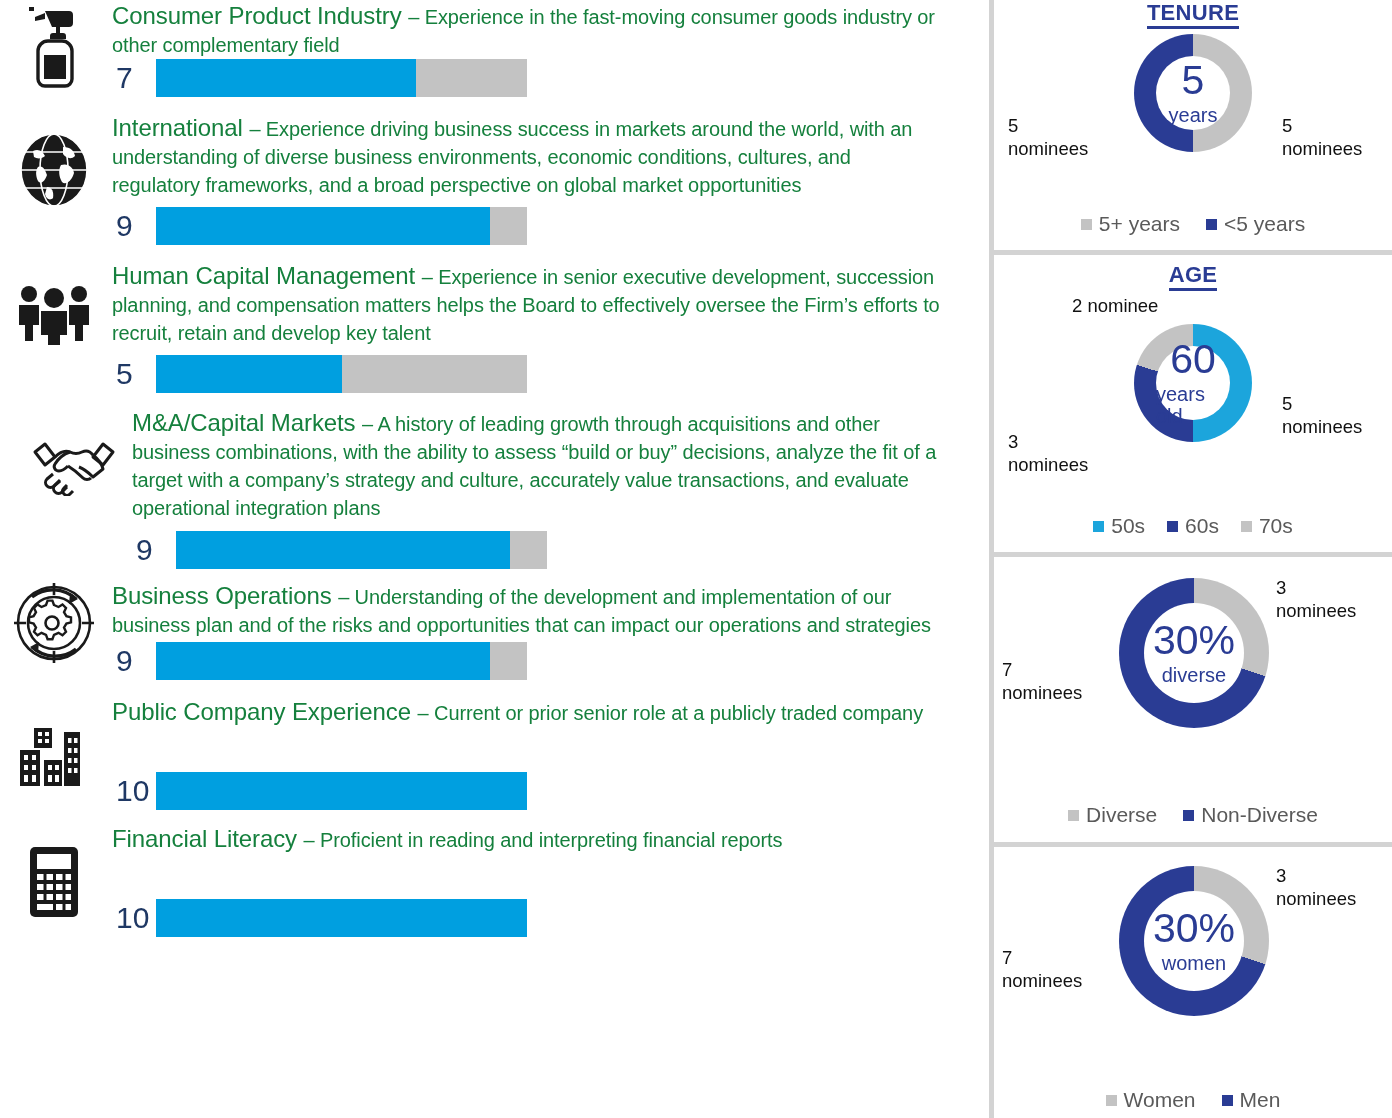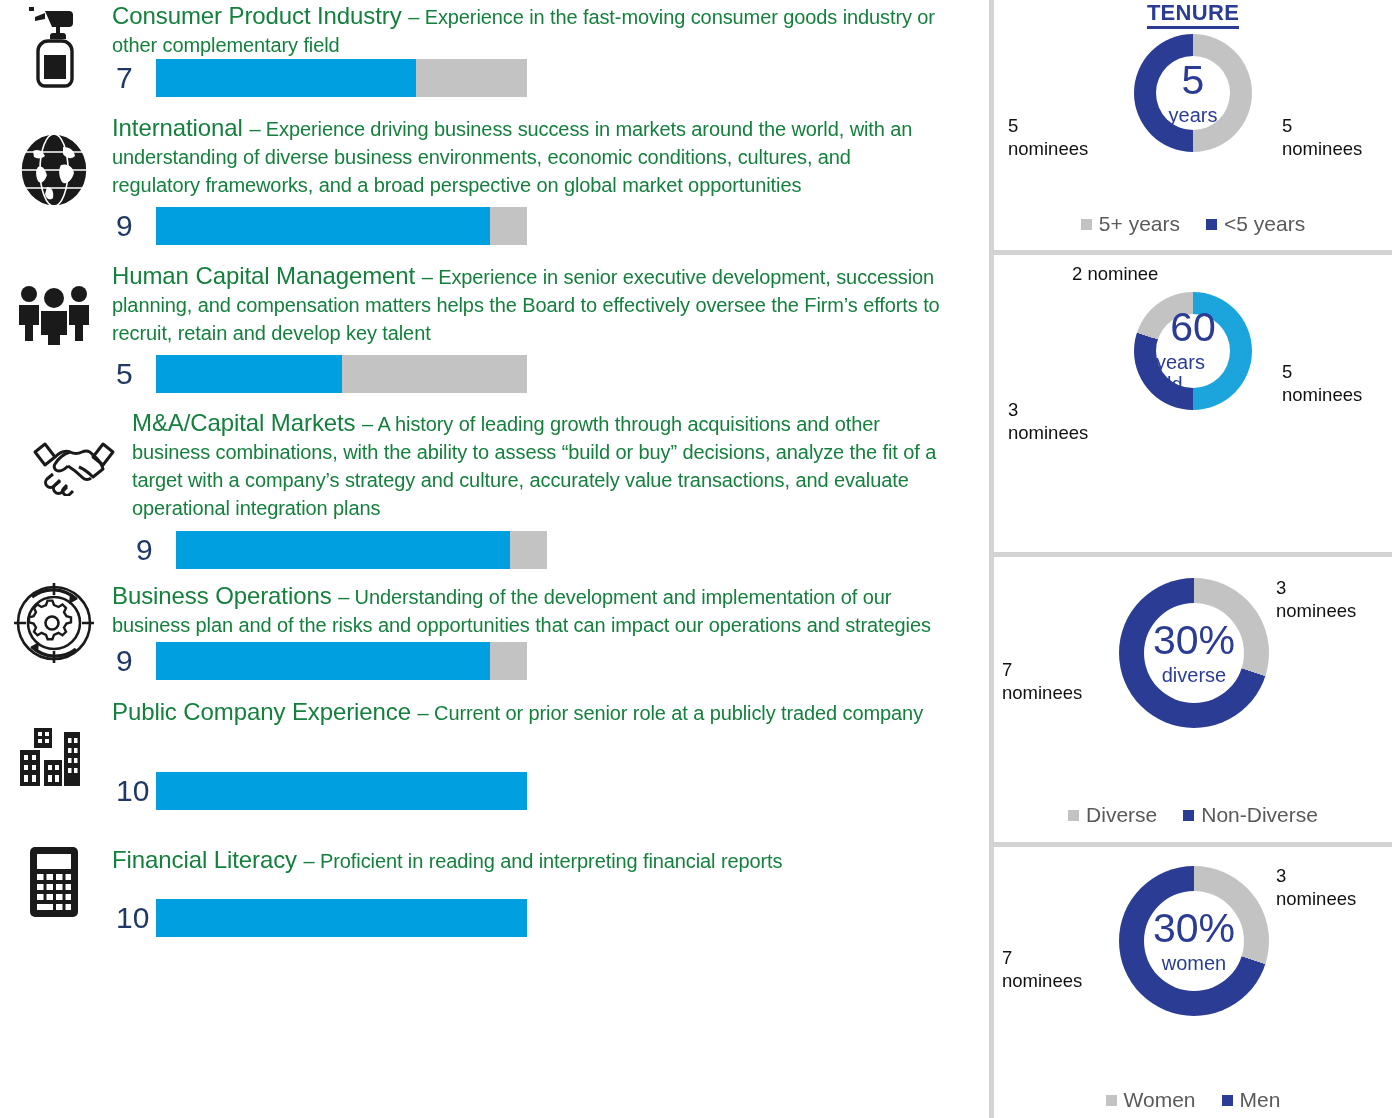--- a/index.html
+++ b/index.html
@@ -282,21 +282,21 @@
             <rect x="9" y="47" width="6.5" height="6"></rect>
               <rect x="18.5" y="47" width="6.5" height="6"></rect>
             <rect x="28" y="47" width="6.5" height="6"></rect>
               <rect x="37.5" y="47" width="5.5" height="6"></rect>
             <rect x="9" y="57" width="16" height="6"></rect>
             <rect x="28" y="57" width="6.5" height="6"></rect>
               <rect x="37.5" y="57" width="5.5" height="6"></rect>
           </g>
         </svg>
       </div>
-      <div class="skill-text" style="top:0;margin-top:21px;">
+      <div class="skill-text" style="top:0;">
         <span class="skill-title">Financial Literacy </span><span class="skill-desc">– </span><span class="skill-desc">Proficient in reading and interpreting financial reports</span>
       </div>
       <div class="bar-wrap" style="top:76px;">
         <div class="bar-value">10</div>
         <div class="bar-track">
           <div class="bar-fill" style="width: 100%;"></div>
         </div>
       </div>
     </div>
 
@@ -334,38 +334,55 @@
         </div>
         <div class="legend-item">
           <span class="legend-sq" style="background:#2A3C94;"></span>
           <span>&lt;5 years</span>
         </div>
       </div>
     </div>
     <div class="panel-sep" style="top:250px;"></div>
 
     <div class="panel" style="top:256px;height:299px;">
+      <div class="panel-title" style="margin-top:6px;">
+        <span>AGE</span>
+      </div>
       <div class="donut-area" style="height:215px;">
         <div class="callout" style="left:78px;top:6px;width:160px;">
           <div>2 nominee</div>
         </div>
         <div class="donut" style="left:140px;top:36px;width:118px;height:118px;border-radius:50%;
                     background:conic-gradient(#1CA5DC 0deg 180deg, #2A3C94 180deg 288deg, #C3C3C3 288deg 360deg);">
           <div class="hole" style="left:22px;top:22px;width:74px;height:74px;">
             <div class="donut-big">60</div>
             <div class="donut-sub">years old</div>
           </div>
         </div>
         <div class="callout" style="left:288px;top:104px;width:105px;">
           <div>5</div>
           <div>nominees</div>
         </div>
         <div class="callout" style="left:14px;top:142px;width:105px;">
           <div>3</div>
           <div>nominees</div>
+        </div>
+      </div>
+      <div class="legend" style="top:258px;gap:22px;">
+        <div class="legend-item">
+          <span class="legend-sq" style="background:#1CA5DC;"></span>
+          <span>50s</span>
+        </div>
+        <div class="legend-item">
+          <span class="legend-sq" style="background:#2A3C94;"></span>
+          <span>60s</span>
+        </div>
+        <div class="legend-item">
+          <span class="legend-sq" style="background:#C3C3C3;"></span>
+          <span>70s</span>
         </div>
       </div>
     </div>
     <div class="panel-sep" style="top:552px;"></div>
 
     <div class="panel" style="top:558px;height:287px;">
       <div class="donut-area" style="height:200px;">
         <div class="donut" style="left:125px;top:20px;width:150px;height:150px;border-radius:50%;
                     background:conic-gradient(#C3C3C3 0deg 108deg, #2A3C94 108deg 360deg);">
           <div class="hole" style="left:25px;top:25px;width:100px;height:100px;">

